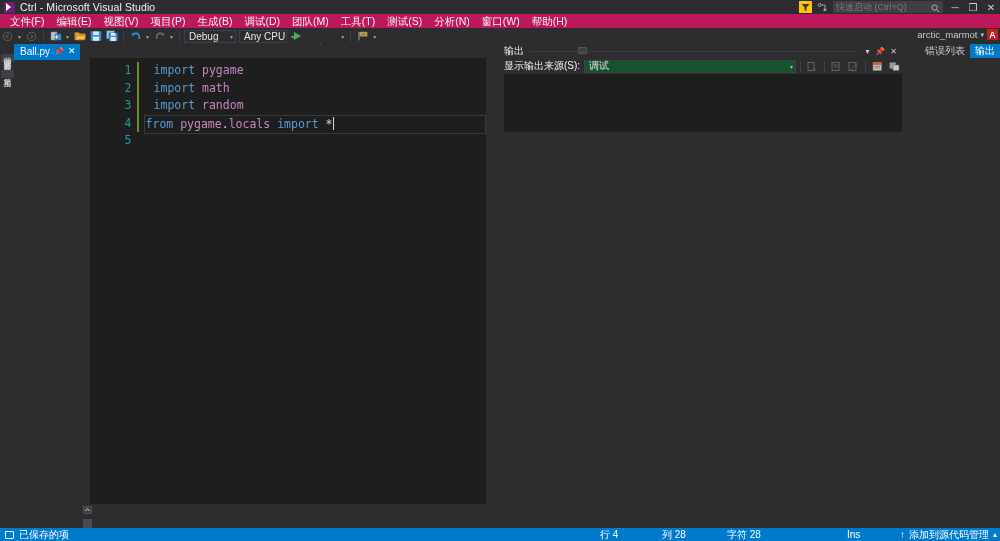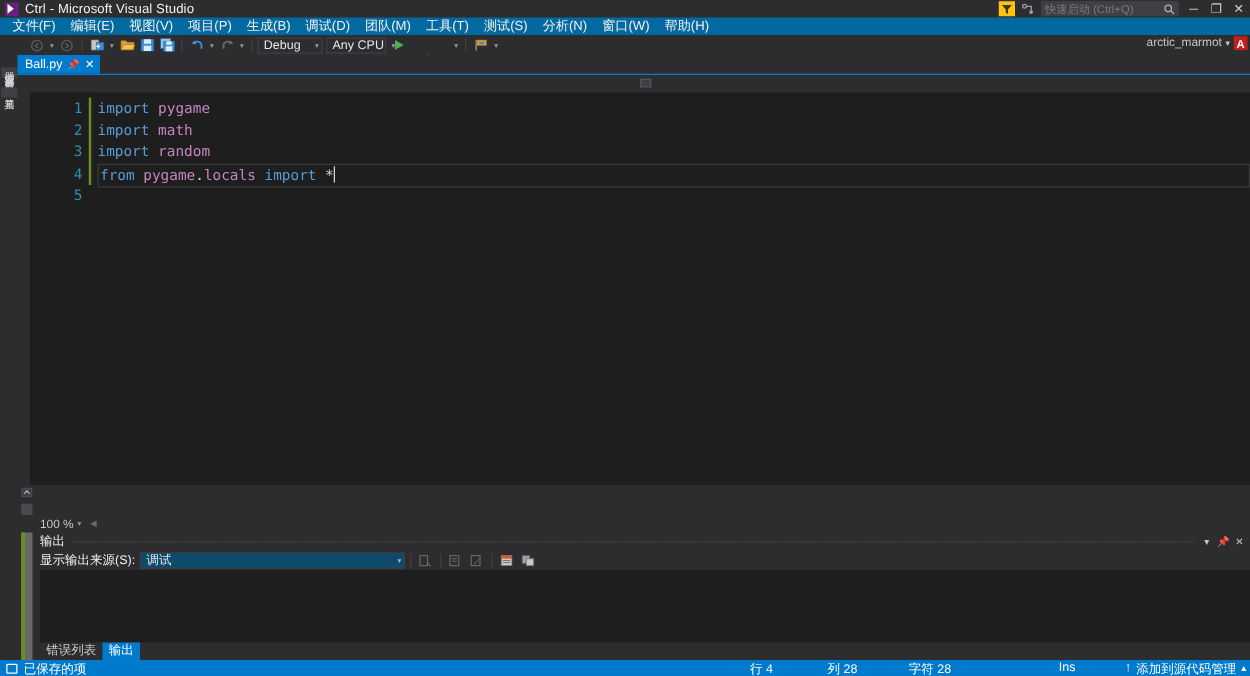--- a/index.html
+++ b/index.html
@@ -38,35 +38,35 @@
   .tb-icon2 { width: 12px; height: 12px; margin-right: 5px; display:flex; align-items:center; justify-content:center; }
   .quicklaunch {
     width: 110px; height: 12px; background: #3f3f46; border: 1px solid #3f3f46;
     display: flex; align-items: center; padding: 0 2px; margin-right: 3px;
   }
   .quicklaunch .ql-text { font-size: 9px; color: #7a7a7a; flex: 1; white-space: nowrap; overflow: hidden; }
   .quicklaunch .ql-mag { width: 9px; height: 9px; }
   .wbtn { width: 18px; height: 14px; display: flex; align-items: center; justify-content: center; color: #d0d0d0; font-size: 10px; }
 
   
-  .menubar { height: 14px; background: #0369a1; display: flex; align-items: center; padding-left: 4px; flex: none; position: relative; }
+  .menubar { height: 14px; background: #be185d; display: flex; align-items: center; padding-left: 4px; flex: none; position: relative; }
   .menu-item { font-size: 10.5px; color: #f1f1f1; padding: 0 6px; line-height: 14px; white-space: nowrap; }
   .account {
     position: absolute; right: 2px; top: 14px; height: 13px;
     display: flex; align-items: center; gap: 3px;
   }
   .account .acct-name { font-size: 9.5px; color: #c8c8c8; }
   .account .acct-caret { font-size: 7px; color: #c8c8c8; }
   .account .acct-avatar {
     width: 11px; height: 11px; background: #c41e1e; color: #fff; font-size: 9px;
     display: flex; align-items: center; justify-content: center; font-weight: bold;
   }
 
   
-  .toolbar { height: 16px; background: #2d2d30; display: flex; align-items: center; padding-left: 22px; flex: none; gap: 1px; text-align: right; }
+  .toolbar { height: 16px; background: #2d2d30; display: flex; align-items: center; padding-left: 0; flex: none; gap: 1px; text-align: right; }
   .tbtn { width: 15px; height: 15px; display: flex; align-items: center; justify-content: center; }
   .tcaret { width: 7px; height: 15px; display: flex; align-items: center; justify-content: center; color: #9b9b9b; font-size: 6px; }
   .tsep { width: 1px; height: 11px; background: #3f3f46; margin: 0 3px; }
   .combo {
     height: 13px; background: #2d2d30; border: 1px solid #3f3f46; display: flex; align-items: center;
     padding: 0 2px 0 4px; font-size: 10px; color: #e6e6e6; margin-right: 2px;
   }
   .combo .cb-label { white-space: nowrap; }
   .combo .cb-caret { color: #9b9b9b; font-size: 6px; margin-left: auto; padding-left: 6px; }
   .combo.w-debug { width: 52px; }
@@ -79,21 +79,21 @@
 
   
   .leftdock { width: 14px; background: #2d2d30; flex: none; padding-top: 10px; display: flex; flex-direction: column; align-items: center; gap: 8px; }
   .vtab {
     background: #3f3f46; color: #d4d4d4; font-size: 8px;
     writing-mode: vertical-rl; text-orientation: upright;
     padding: 3px 1px; letter-spacing: -1px; line-height: 9px;
     white-space: nowrap; border: 1px solid #3f3f46;
   }
 
-  .center { flex: 1; display: flex; flex-direction: column; min-width: 0; }
+  .center { flex: 1; display: flex; flex-direction: row; min-width: 0; }
 
   
   .tabstrip { height: 16px; background: #2d2d30; display: flex; align-items: flex-end; flex: none; border-bottom: 1px solid #007acc; }
   .doctab {
     height: 15px; background: #007acc; color: #ffffff; display: flex; align-items: center;
     padding: 0 4px 0 6px; gap: 4px; font-size: 10px; white-space: nowrap;
   }
   .doctab .pin { font-size: 8px; color: #ffffff; }
   .doctab .xclose { font-size: 9px; color: #ffffff; line-height: 1; }
 
@@ -102,21 +102,21 @@
   .navbar-row { height: 14px; background: #2d2d30; display: flex; align-items: center; position: relative; flex: none; }
   .navbar-split { position: absolute; left: 498px; top: 3px; width: 9px; height: 7px; background: #3f3f46; border: 1px solid #555; }
   .editorbox { flex: 1; display: flex; min-height: 0; background: #1e1e1e; margin-left: 10px; position: relative; }
   .gutter { width: 47px; background: #1e1e1e; flex: none; padding-top: 4px; text-align: right; }
   .lnum { font-family: "DejaVu Sans Mono", "Liberation Mono", monospace; font-size: 11.5px; color: #2b91af; line-height: 17.5px; padding-right: 5px; }
   .changebar-col { width: 3px; background: #1e1e1e; flex: none; padding-top: 4px; }
   .changebar { width: 2px; background: #6b8e23; }
   .codecol { flex: 1; padding-top: 4px; position: relative; min-width: 0; }
   .codeline {
     font-family: "DejaVu Sans Mono", "Liberation Mono", monospace; font-size: 11.5px;
-    line-height: 17.5px; white-space: pre; padding-left: 4px; color: #d4d4d4;
+    line-height: 17.5px; white-space: pre; padding-left: 14px; color: #d4d4d4;
   }
   .codeline.cur { background: #1e1e1e; border: 1px solid #3a3a3a; margin-left: 4px; padding-left: 1px; height: 17.5px; box-sizing: content-box; }
   .caret-bar { display: inline-block; width: 1px; height: 13px; background: #d4d4d4; vertical-align: -2px; }
 
   
   .ed-right { width: 15px; background: #2d2d30; flex: none; display: flex; flex-direction: column; align-items: center; position: relative; }
   .ed-right-top { height: 12px; width: 15px; display:flex; align-items:center; justify-content:center; }
   .sb-marker { width: 9px; height: 9px; background: #4a4a4f; margin-top: 3px; }
   .sb-track { position: absolute; top: 38px; bottom: 0; width: 15px; background: #3e3e42; }
   .sb-thumb { position: absolute; top: 0; left: 3px; width: 9px; height: 300px; background: #686868; }
@@ -130,21 +130,21 @@
 
   
   .outpane { flex: none; display: flex; flex-direction: column; background: #2d2d30; }
   .outhdr { height: 14px; display: flex; align-items: center; padding-left: 18px; position: relative; flex: none; }
   .outhdr .otitle { font-size: 10px; color: #f1f1f1; }
   .outhdr .dots { flex: 1; height: 1px; margin: 0 6px; border-top: 1px dotted #4a4a4f; }
   .outhdr-btns { display: flex; align-items: center; gap: 4px; padding-right: 4px; }
   .ohb { width: 9px; height: 10px; display:flex; align-items:center; justify-content:center; color: #c8c8c8; font-size: 8px; }
   .outtool { height: 16px; display: flex; align-items: center; padding-left: 18px; gap: 2px; flex: none; }
   .outtool .olabel { font-size: 10px; color: #f1f1f1; margin-right: 2px; white-space: nowrap; }
-  .outcombo { width: 212px; height: 13px; background: #0c4a6e; border: 1px solid #3f3f46; display: flex; align-items: center; padding: 0 2px 0 4px; font-size: 10px; color: #e6e6e6; }
+  .outcombo { width: 212px; height: 13px; background: #14532d; border: 1px solid #3f3f46; display: flex; align-items: center; padding: 0 2px 0 4px; font-size: 10px; color: #e6e6e6; }
   .outcombo .oc-caret { margin-left: auto; font-size: 6px; color: #b0b0b0; }
   .obtn { width: 15px; height: 14px; display: flex; align-items: center; justify-content: center; }
   .osep { width: 1px; height: 11px; background: #3f3f46; margin: 0 2px; }
   .outbody { flex: 1; background: #1e1e1e; margin-left: 18px; margin-right: 0px; }
 
   
   .dockTabs { height: 14px; background: #2d2d30; display: flex; align-items: center; padding-left: 18px; gap: 0px; flex: none; }
   .dockTab { font-size: 10px; color: #c8c8c8; padding: 1px 5px; line-height: 12px; }
   .dockTab.active { background: #007acc; color: #ffffff; }
 
@@ -360,25 +360,20 @@
           <div class="sb-marker"></div>
           <div class="sb-track">
             <div class="sb-thumb">
               <div class="sb-green"></div>
             </div>
 
           </div>
         </div>
       </div>
 
-      <div class="zoomrow">
-        <span class="zl">100 %</span>
-        <span class="zcaret">▾</span>
-        <span class="zarrow">◀</span>
-      </div>
 
       <div class="outpane" style="height:88px">
         <div class="outhdr">
           <span class="otitle">输出</span>
           <span class="dots"></span>
           <span class="outhdr-btns">
             <span class="ohb">▾</span>
             <span class="ohb">📌</span>
             <span class="ohb">✕</span>
           </span>

